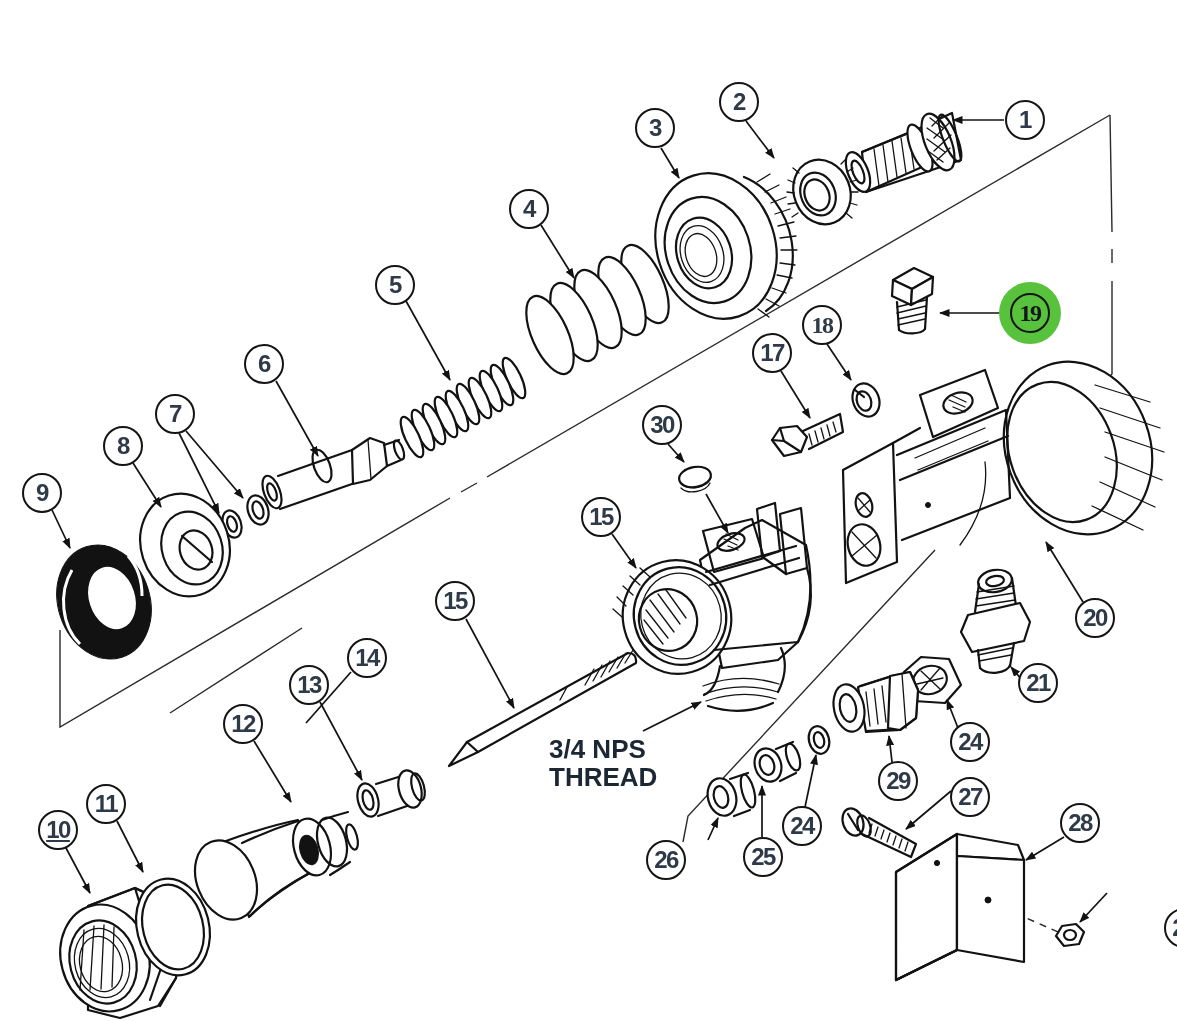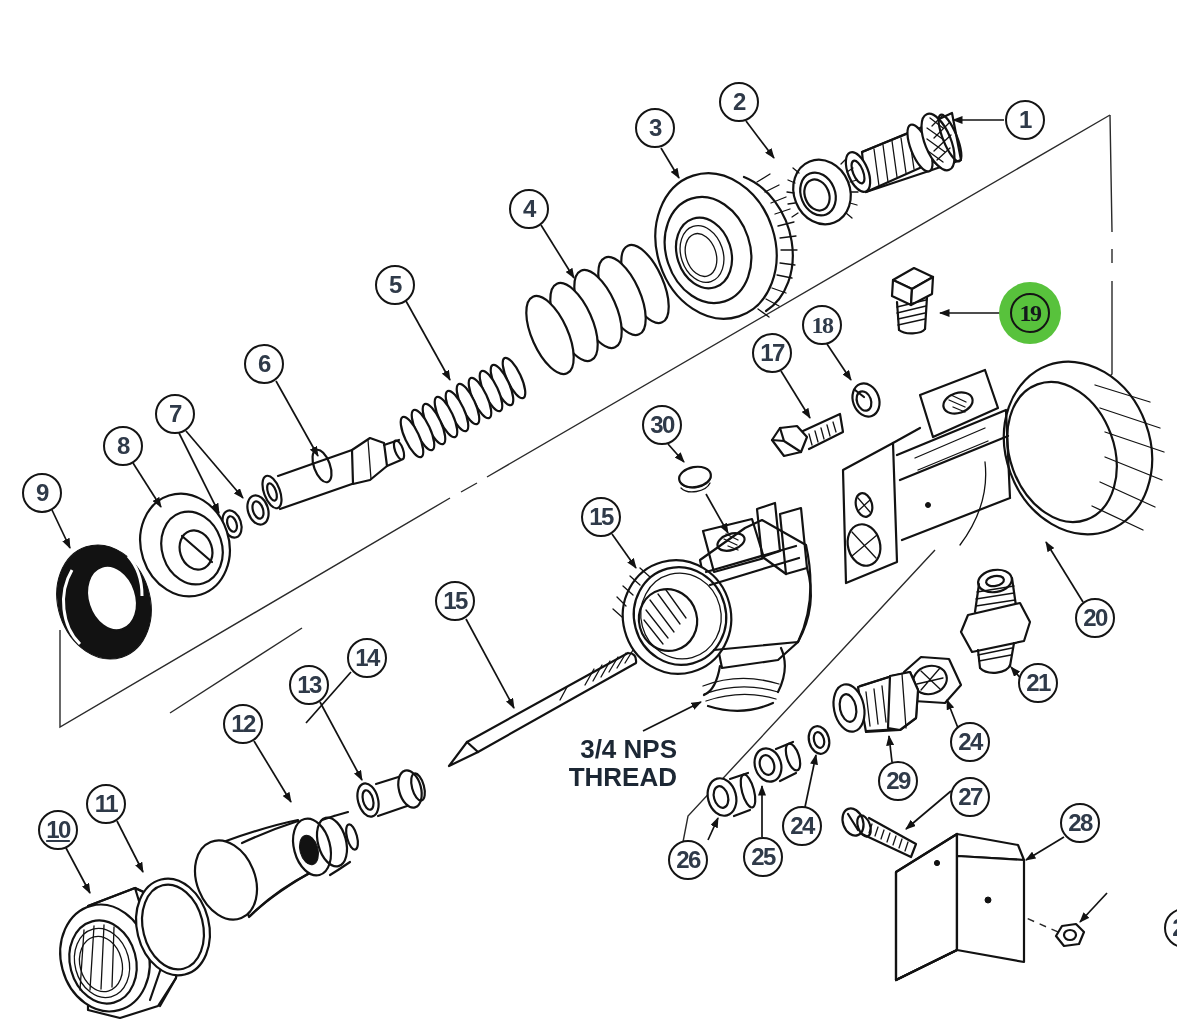--- a/index.html
+++ b/index.html
@@ -18,21 +18,21 @@
     cursor:pointer; z-index:2;
   }
   .callout.highlighted {
     background:var(--hl,#58c23c);
     box-shadow:0 0 0 11px var(--hl,#58c23c);
     color:var(--hl-num-color,#14181c);
     font-family:Liberation Serif, serif;
   }
   .thread-label {
     position:absolute; left:549px; top:735px; width:128px;
-    text-align:right; font:700 26px/1.08 "Liberation Sans", sans-serif;
+    text-align:left; font:700 26px/1.08 "Liberation Sans", sans-serif;
     color:var(--label-color,#1c2734); z-index:1;
   }
   .thread-label span { display:block; }
   
   .p  { stroke:#121212; stroke-width:2.2; fill:none; stroke-linecap:round; stroke-linejoin:round; }
   .pw { fill:#fff; }
   .pb { fill:#121212; stroke:#121212; }
   .thin { stroke-width:1.3; }
   .leader { stroke:#121212; stroke-width:1.7; fill:none; }
   .frame  { stroke:#2a2a2a; stroke-width:1.4; fill:none; }
@@ -373,21 +373,21 @@
       <div class="callout" style="left: 581px; top: 497px;">15</div>
       <div class="callout" style="left: 752px; top: 333px;">17</div>
       <div class="callout" style="left: 802px; top: 305px; font-family: Liberation Serif, serif;">18</div>
       <div class="callout highlighted" style="left: 1010px; top: 293px;">19</div>
       <div class="callout" style="left: 1075px; top: 598px;">20</div>
       <div class="callout" style="left: 1018px; top: 663px;">21</div>
       <div class="callout" style="left: 950px; top: 722px;">24</div>
       <div class="callout" style="left: 878px; top: 761px;">29</div>
       <div class="callout" style="left: 782px; top: 806px;">24</div>
       <div class="callout" style="left: 743px; top: 837px;">25</div>
-      <div class="callout" style="left: 668px; top: 840px; text-align: center;">26</div>
+      <div class="callout" style="left: 646px; top: 840px; text-align: center;">26</div>
       <div class="callout" style="left: 950px; top: 777px;">27</div>
       <div class="callout" style="left: 1060px; top: 803px;">28</div>
       <div class="callout" style="left: 1164px; top: 860px; margin-top: 48px;">29</div>
       <div class="callout" style="left: 642px; top: 405px;">30</div>
     </div>
 
   <div class="thread-label">
     <span>3/4 NPS</span>
     <span>THREAD</span>
   </div>

